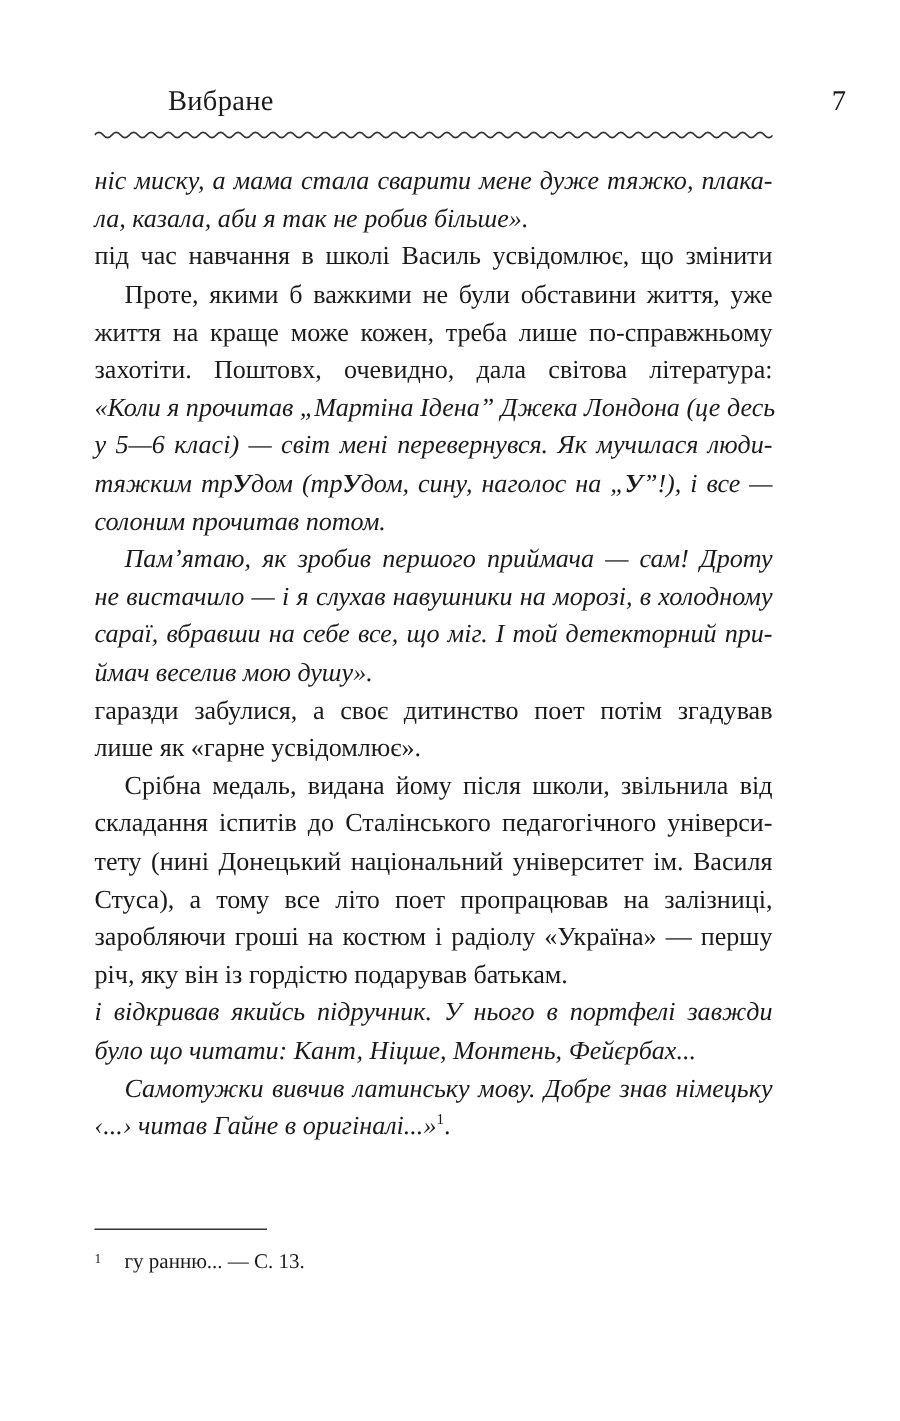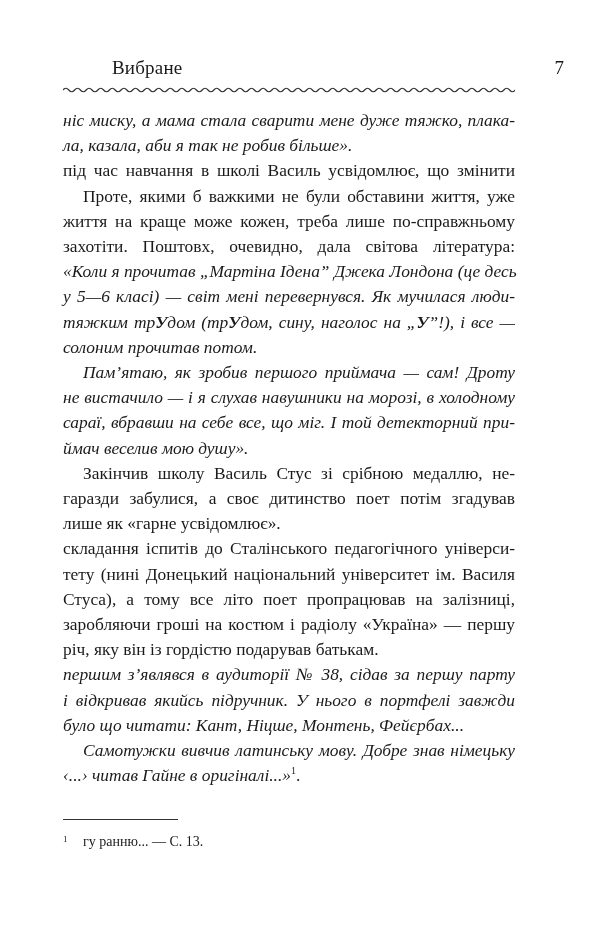--- a/index.html
+++ b/index.html
@@ -51,33 +51,32 @@
         <span class="line"><span class="it">тяжким тр</span><span class="it b">У</span><span class="it">дом (тр</span><span class="it b">У</span><span class="it">дом, сину, наголос на „</span><span class="it b">У</span><span class="it">”!), і все —</span></span>
         <span class="line last"><span class="it">солоним прочитав потом.</span></span>
       </p>
       <p>
         <span class="line" style="text-indent: 20px;"><span class="it">Пам’ятаю, як зробив першого приймача — сам! Дроту</span></span>
         <span class="line"><span class="it">не вистачило — і я слухав навушники на морозі, в холодному</span></span>
         <span class="line"><span class="it">сараї, вбравши на себе все, що міг. І той детекторний при-</span></span>
         <span class="line last"><span class="it">ймач веселив мою душу».</span></span>
       </p>
       <p>
-        <span class="line" style="text-indent: 20px;"><span>Закінчив школу Василь Стус зі срібною медаллю, не-</span></span>
         <span class="line"><span>гаразди забулися, а своє дитинство поет потім згадував</span></span>
         <span class="line last"><span>лише як «гарне усвідомлює».</span></span>
       </p>
       <p>
+        <span class="line" style="text-indent: 20px;"><span>Срібна медаль, видана йому після школи, звільнила від</span></span>
         <span class="line"><span>складання іспитів до Сталінського педагогічного універси-</span></span>
         <span class="line"><span>тету (нині Донецький національний університет ім. Василя</span></span>
         <span class="line"><span>Стуса), а тому все літо поет пропрацював на залізниці,</span></span>
         <span class="line"><span>заробляючи гроші на костюм і радіолу «Україна» — першу</span></span>
         <span class="line last"><span>річ, яку він із гордістю подарував батькам.</span></span>
       </p>
       <p>
-        <span class="line"><span class="it">першим з’являвся в аудиторії № 38, сідав за першу парту</span></span>
         <span class="line"><span class="it">і відкривав якийсь підручник. У нього в портфелі завжди</span></span>
         <span class="line last"><span class="it">було що читати: Кант, Ніцше, Монтень, Фейєрбах...</span></span>
       </p>
       <p>
         <span class="line" style="text-indent: 20px;"><span class="it">Самотужки вивчив латинську мову. Добре знав німецьку</span></span>
         <span class="line last"><span class="it">‹...› читав Гайне в оригіналі...»</span><sup>1</sup><span>.</span></span>
       </p>
     </div>
 
   <div class="footnote-rule"></div>

